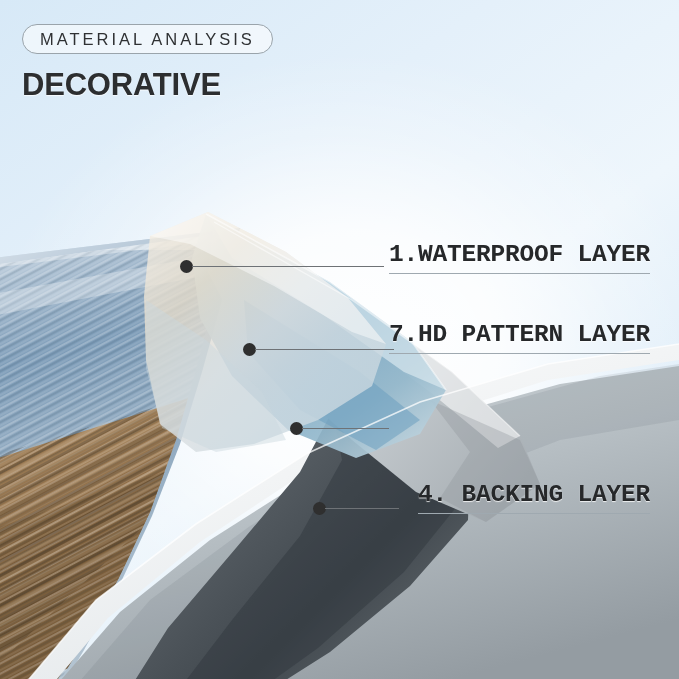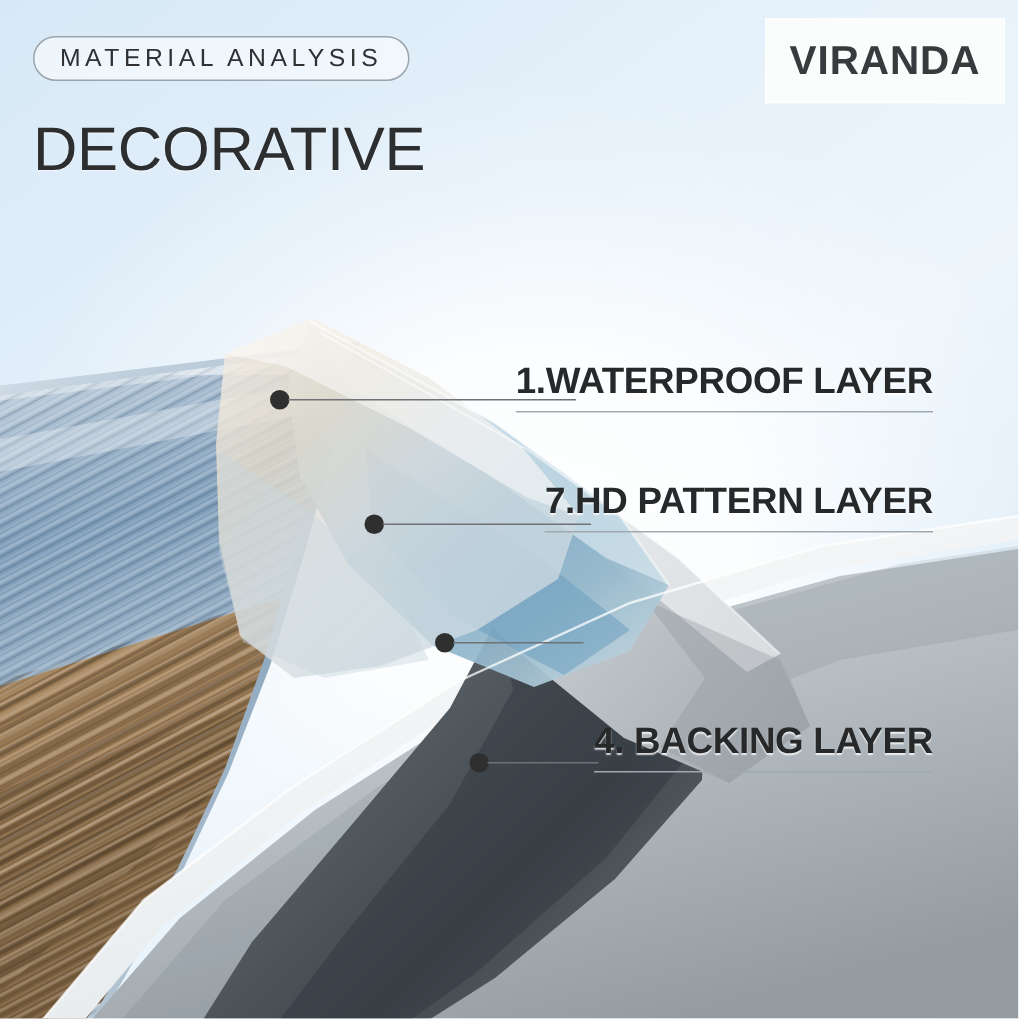--- a/index.html
+++ b/index.html
@@ -37,25 +37,25 @@
     font-size: 16.5px;
     letter-spacing: 3.0px;
     color: #2f3133;
     font-weight: 400;
     white-space: nowrap;
   }
 
   .headline {
     position: absolute;
     left: 22px;
-    top: 74px;
+    top: 60px;
     width: 480px;
     color: #2c2e30;
-    font-size: 41px;
-    font-weight: normal;
+    font-size: 31px;
+    font-weight: bold;
     line-height: 50px;
     letter-spacing: -0.2px;
     text-shadow: 0 1px 1px rgba(255,255,255,0.75);
   }
   .headline .l2 { display: block; }
 
   .logo-box {
     position: absolute;
     right: 10px;
     top: 13px;
@@ -74,22 +74,23 @@
     color: #383b3d;
   }
 
   
   .art { position: absolute; inset: 0; }
   .art svg { position: absolute; left: 0; top: 0; }
 
   
   .callout {
     position: absolute;
-    right: 57px;
+    right: 29px;
     text-align: left;
+    font-family: Liberation Mono, monospace;
   }
   .callout .txt {
     display: inline-block;
     font-size: 24.5px;
     font-weight: bold;
     color: #26282a;
     letter-spacing: -0.2px;
     white-space: nowrap;
     padding-bottom: 5px;
     border-bottom: 1.3px solid #9fa9b0;
@@ -285,17 +286,14 @@
   </div>
 
   <div class="pill">
     <span>MATERIAL ANALYSIS</span>
   </div>
 
   <div class="headline">
     <span class="l1">DECORATIVE</span>
   </div>
 
-  <div class="logo-box">
-    <span>VIRANDA</span>
-  </div>
 
 </div>
 
 </body></html>

